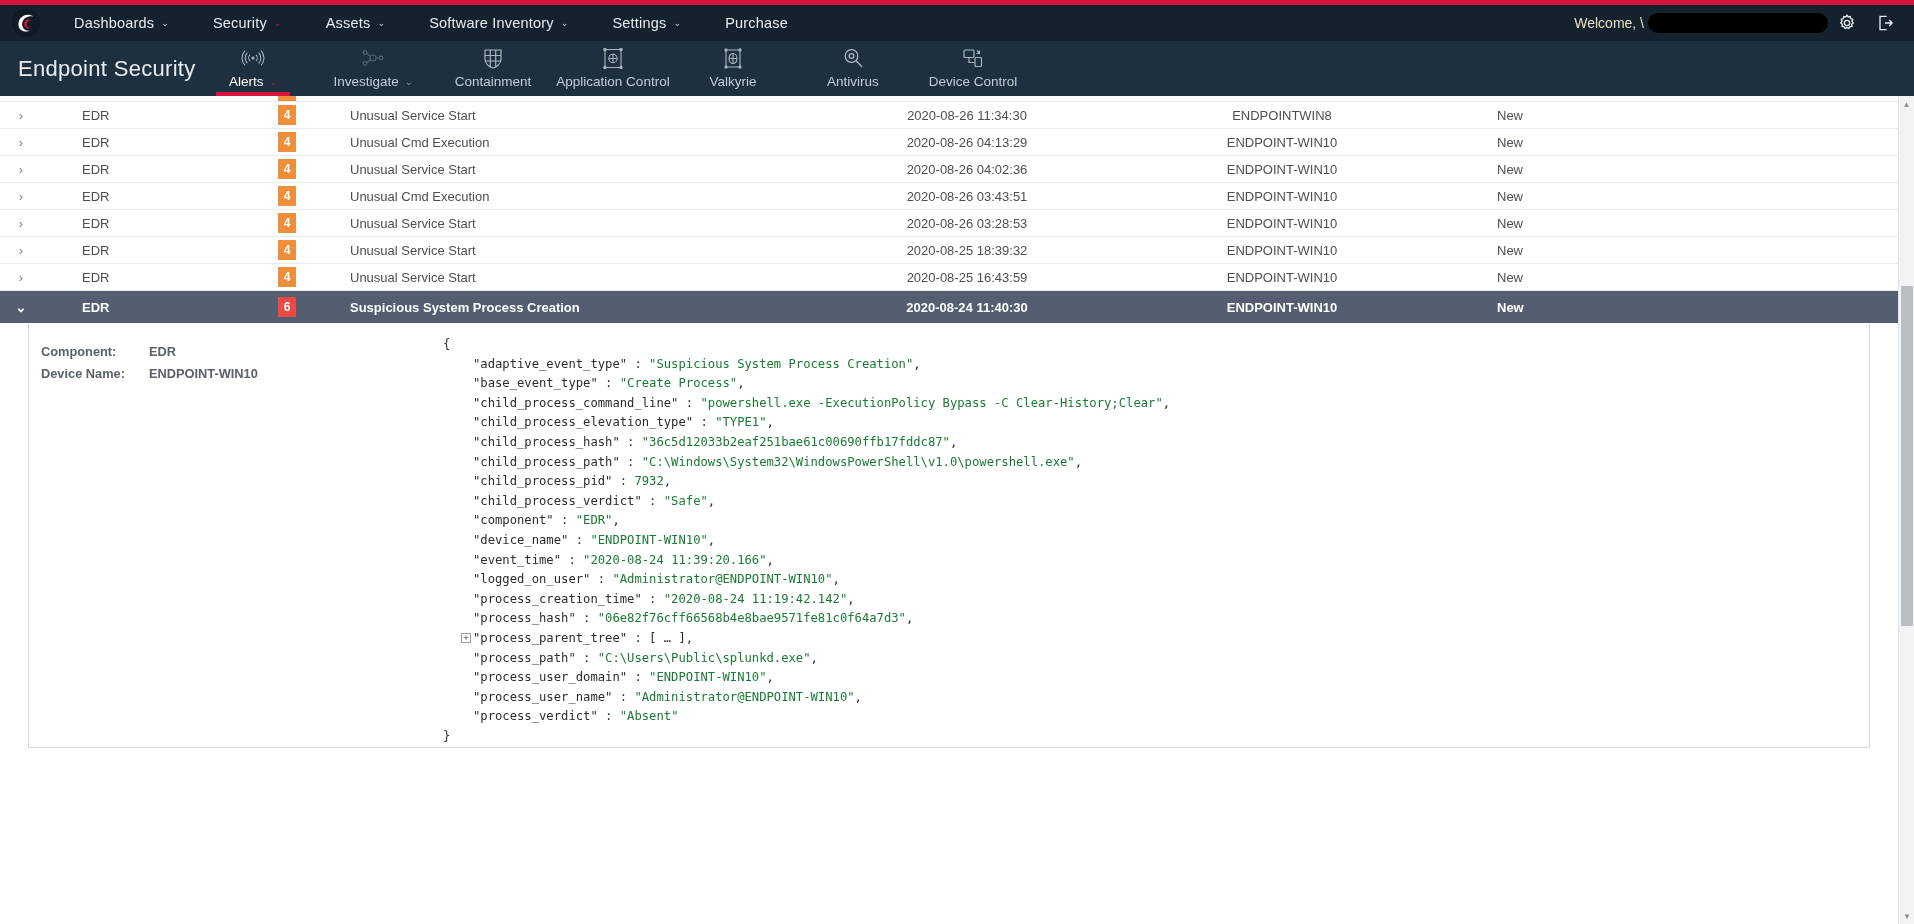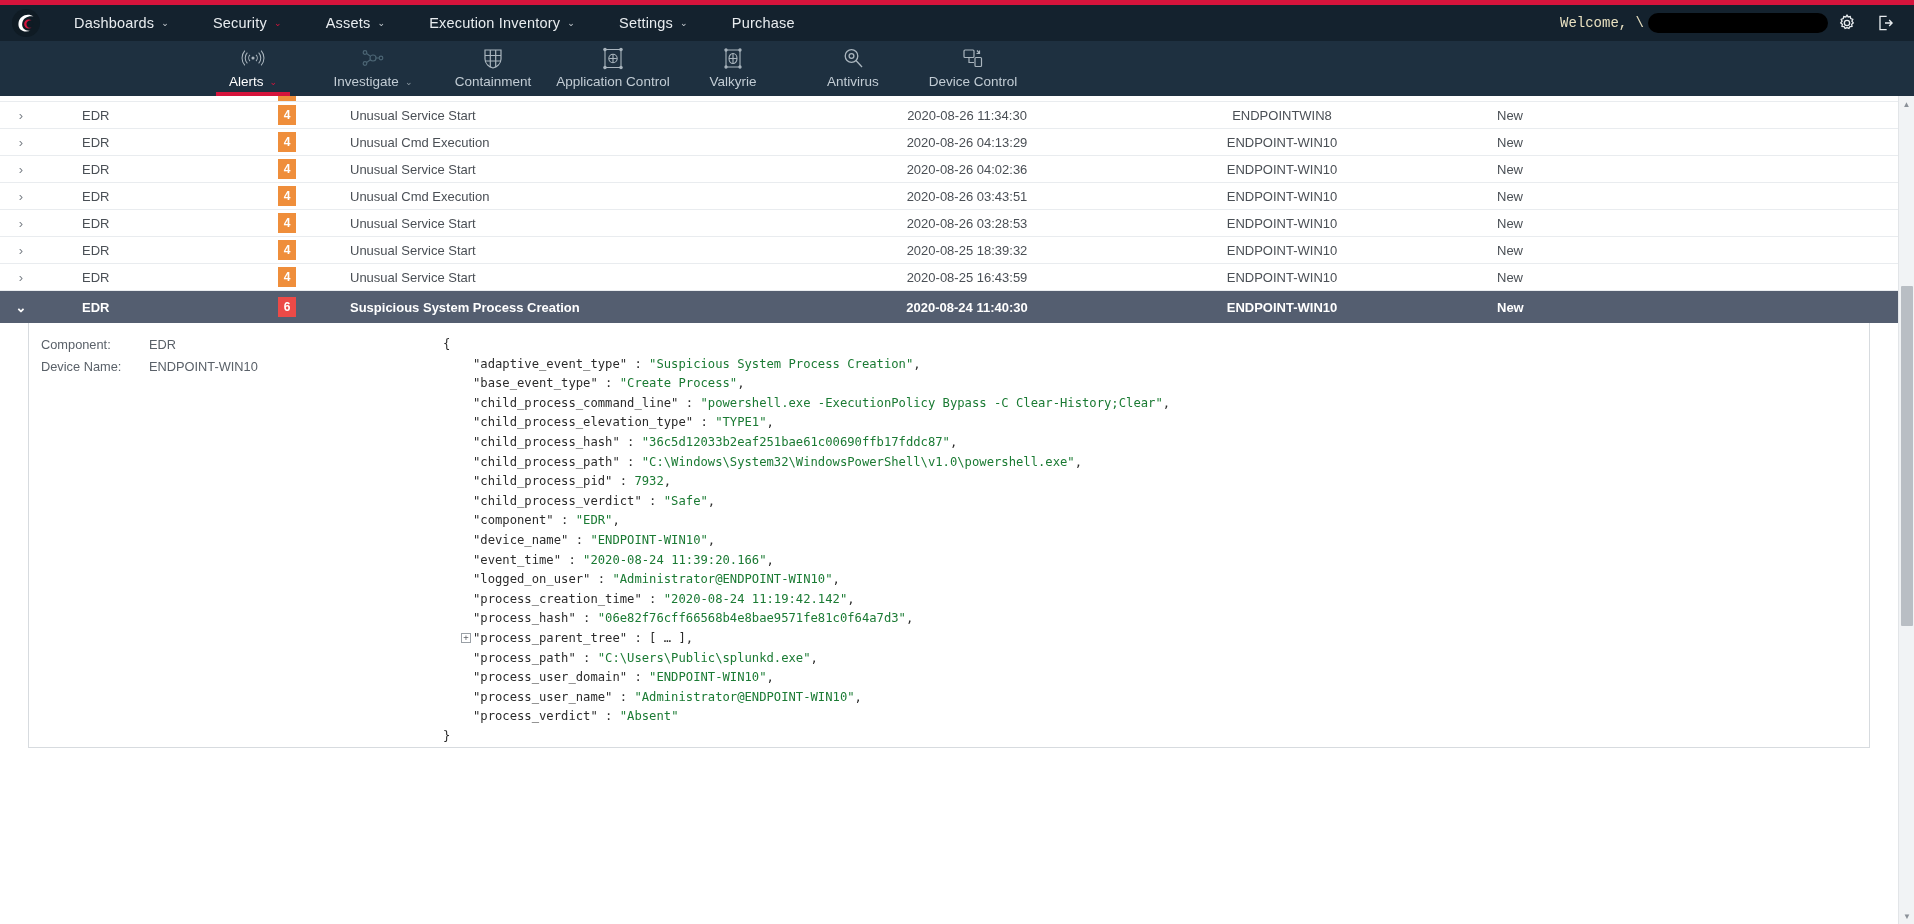--- a/index.html
+++ b/index.html
@@ -31,21 +31,21 @@
   .topnav-items { display:flex; align-items:center; height:36px; }
   .topnav-item {
     color:#e8ecef; font-size:14.5px; letter-spacing:.2px;
     padding:0 22px; height:32px; display:flex; align-items:center; gap:7px;
     cursor:pointer; white-space:nowrap;
   }
   .topnav-item .caret { font-size:9px; line-height:1; opacity:.85; }
   .topnav-item.has-red-caret .caret { color:#d6143c; opacity:1; }
 
   .topnav-right {
-    margin-left:auto; display:flex; align-items:center; height:36px; padding-right:10px; gap:0;font-family:Liberation Mono, monospace;
+    margin-left:auto; display:flex; align-items:center; height:36px; padding-right:10px; gap:0;
   }
   .welcome {
     color:#e8e0c0; font-size:14px; white-space:nowrap; padding-right:2px;
   }
   .redact {
     display:inline-block; width:180px; height:20px; background:#000;
     border-radius:10px; margin-left:2px; vertical-align:middle;
   }
   .ic-btn { width:38px; height:36px; display:flex; align-items:center; justify-content:center; cursor:pointer; }
 
@@ -128,21 +128,21 @@
   .btn-fp    { background:#d6143c; }
 
   .detail-body {
     margin:0 28px 0 28px; border:1px solid #d7dbdf; border-top:none;
     background:#fff; display:flex; height:425px; overflow:hidden;
   }
   .meta {
     width:400px; flex:0 0 400px; padding:14px 0 0 12px;
     font-size:12.8px; color:#58616a;
   }
-  .meta-row { display:flex; height:22px; align-items:flex-start; }
+  .meta-row { display:flex; height:22px; align-items:flex-end;font-weight:bold; }
   .meta-key { width:108px; flex:0 0 108px; color:#5a6169; }
   .meta-val { color:#5a6169; }
 
   .json-pane {
     flex:1 1 auto; padding:12px 0 0 0;
     font-family:"DejaVu Sans Mono", monospace;
     font-size:12.2px; color:#2b2b2b; line-height:19.6px;
     overflow:hidden;
   }
   .jline { white-space:pre; display:flex; align-items:flex-start; }
@@ -197,21 +197,21 @@
       </div>
       <div class="topnav-item has-red-caret">
         <span>Security</span>
         <span class="caret">⌄</span>
       </div>
       <div class="topnav-item">
         <span>Assets</span>
         <span class="caret">⌄</span>
       </div>
       <div class="topnav-item">
-        <span>Execution Inventory</span>
+        <span>Software Inventory</span>
         <span class="caret">⌄</span>
       </div>
       <div class="topnav-item">
         <span>Settings</span>
         <span class="caret">⌄</span>
       </div>
       <div class="topnav-item">
         <span>Purchase</span>
       </div>
     </div>
@@ -227,20 +227,21 @@
       <span class="ic-btn">
         <svg width="20" height="20" viewBox="0 0 24 24" fill="none" stroke="#e8ecef" stroke-width="1.6">
           <path d="M14 4H6v16h8"></path>
           <path d="M12 12h8M17 8.5l3.5 3.5L17 15.5"></path>
         </svg>
       </span>
     </div>
   </div>
 
   <div class="subnav">
+    <div class="brand">Endpoint Security</div>
     <div class="subnav-items">
 
       <div class="subnav-item active">
         <span class="subnav-icon">
           <svg width="26" height="20" viewBox="0 0 30 22" fill="none" stroke="#c9d3da" stroke-width="1.2">
             <circle cx="15" cy="11" r="1.8" fill="#c9d3da" stroke="none"></circle>
             <path d="M11.5 7.5a5 5 0 000 7M18.5 7.5a5 5 0 010 7"></path>
             <path d="M8.5 4.8a9 9 0 000 12.4M21.5 4.8a9 9 0 010 12.4"></path>
             <path d="M5.6 2.4a13 13 0 000 17.2M24.4 2.4a13 13 0 010 17.2"></path>
           </svg>

